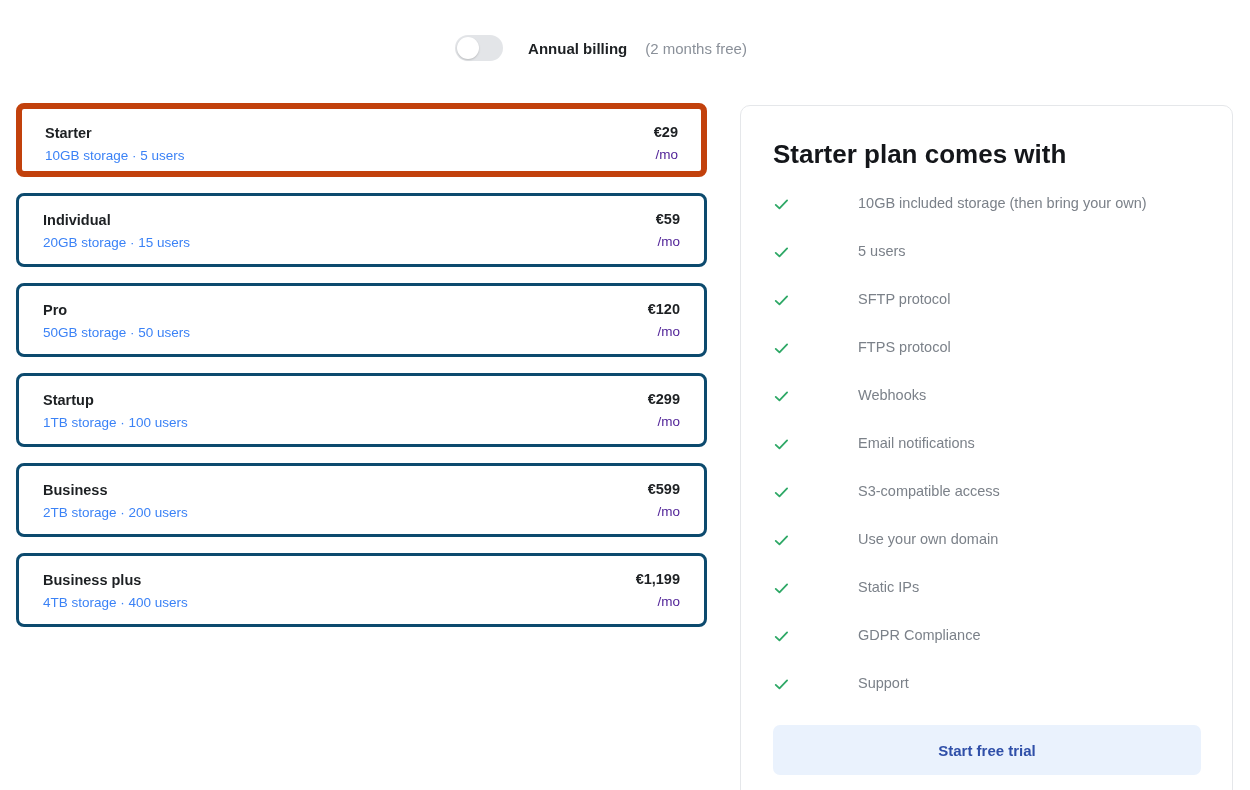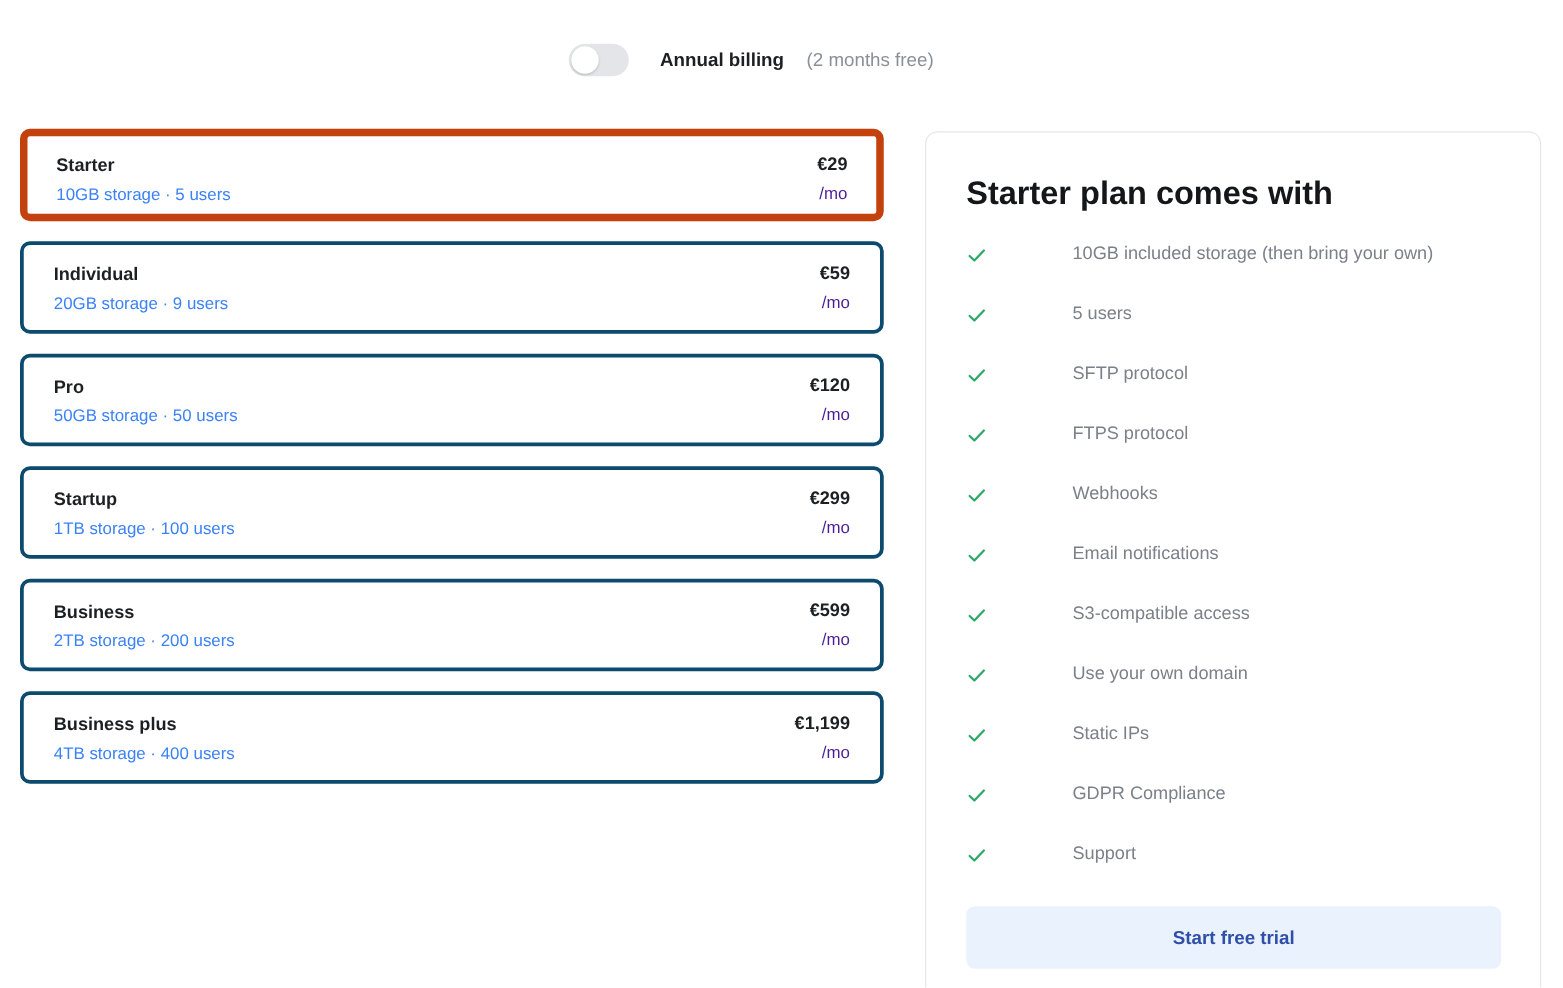--- a/index.html
+++ b/index.html
@@ -231,21 +231,21 @@
           <div class="plan-meta">10GB storage  ·  5 users</div>
         </div>
         <div class="plan-price-wrap">
           <div class="plan-price">€29</div>
           <div class="plan-period">/mo</div>
         </div>
       </div>
       <div class="plan-card">
         <div class="plan-info">
           <div class="plan-name">Individual</div>
-          <div class="plan-meta">20GB storage  ·  9 users</div>
+          <div class="plan-meta">20GB storage  ·  15 users</div>
         </div>
         <div class="plan-price-wrap">
           <div class="plan-price">€59</div>
           <div class="plan-period">/mo</div>
         </div>
       </div>
       <div class="plan-card">
         <div class="plan-info">
           <div class="plan-name">Pro</div>
           <div class="plan-meta">50GB storage  ·  50 users</div>

